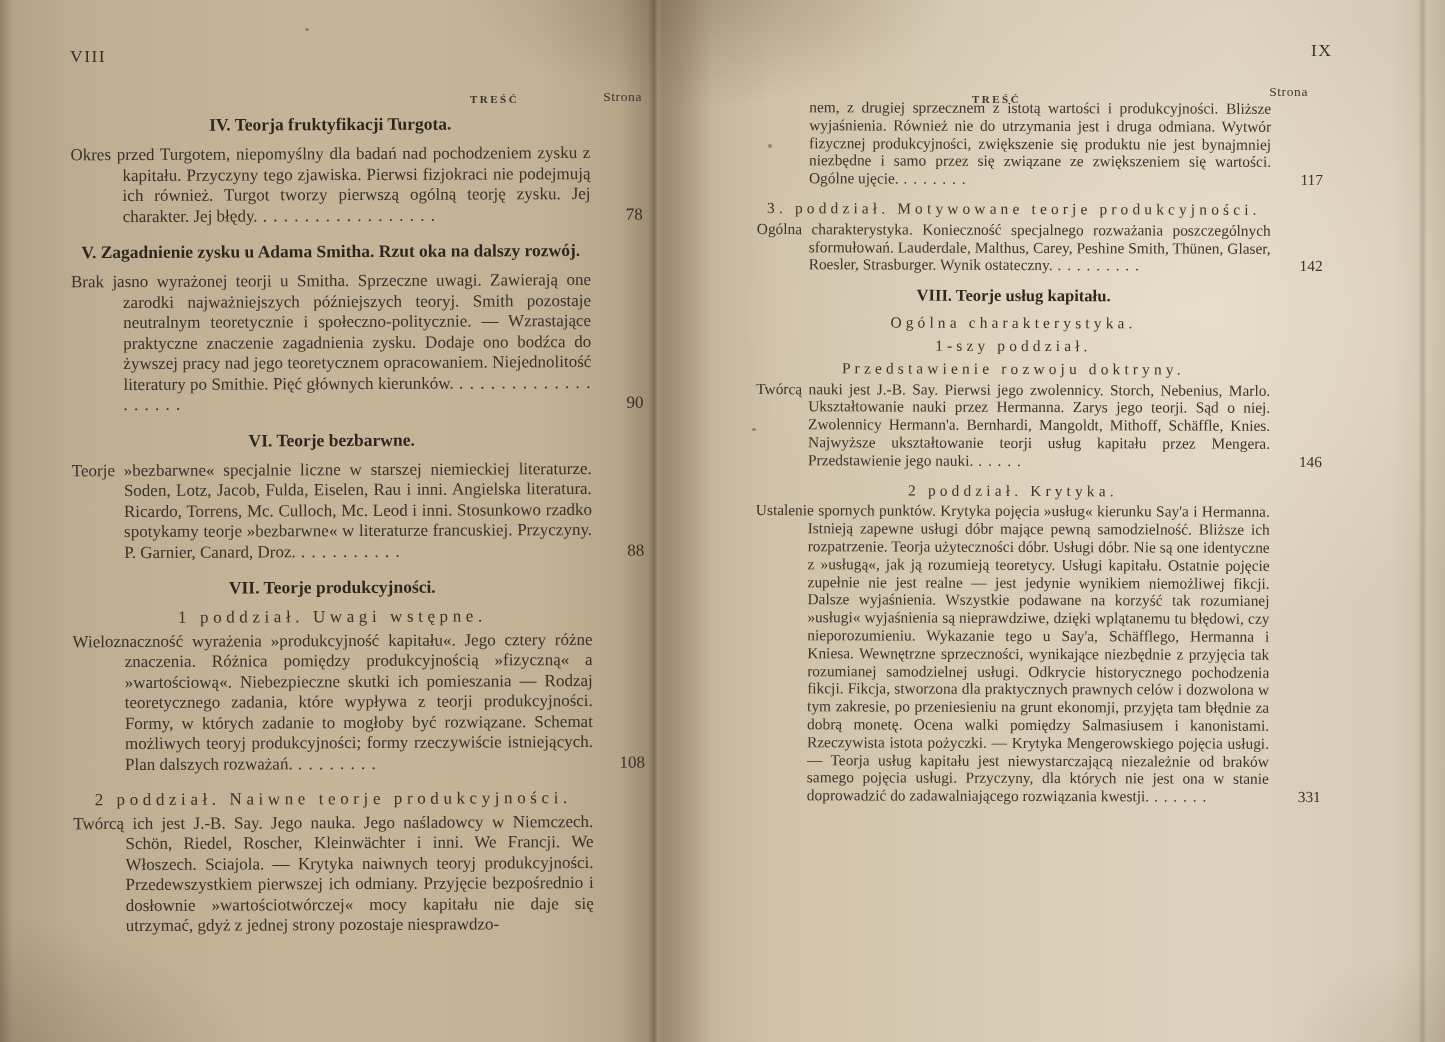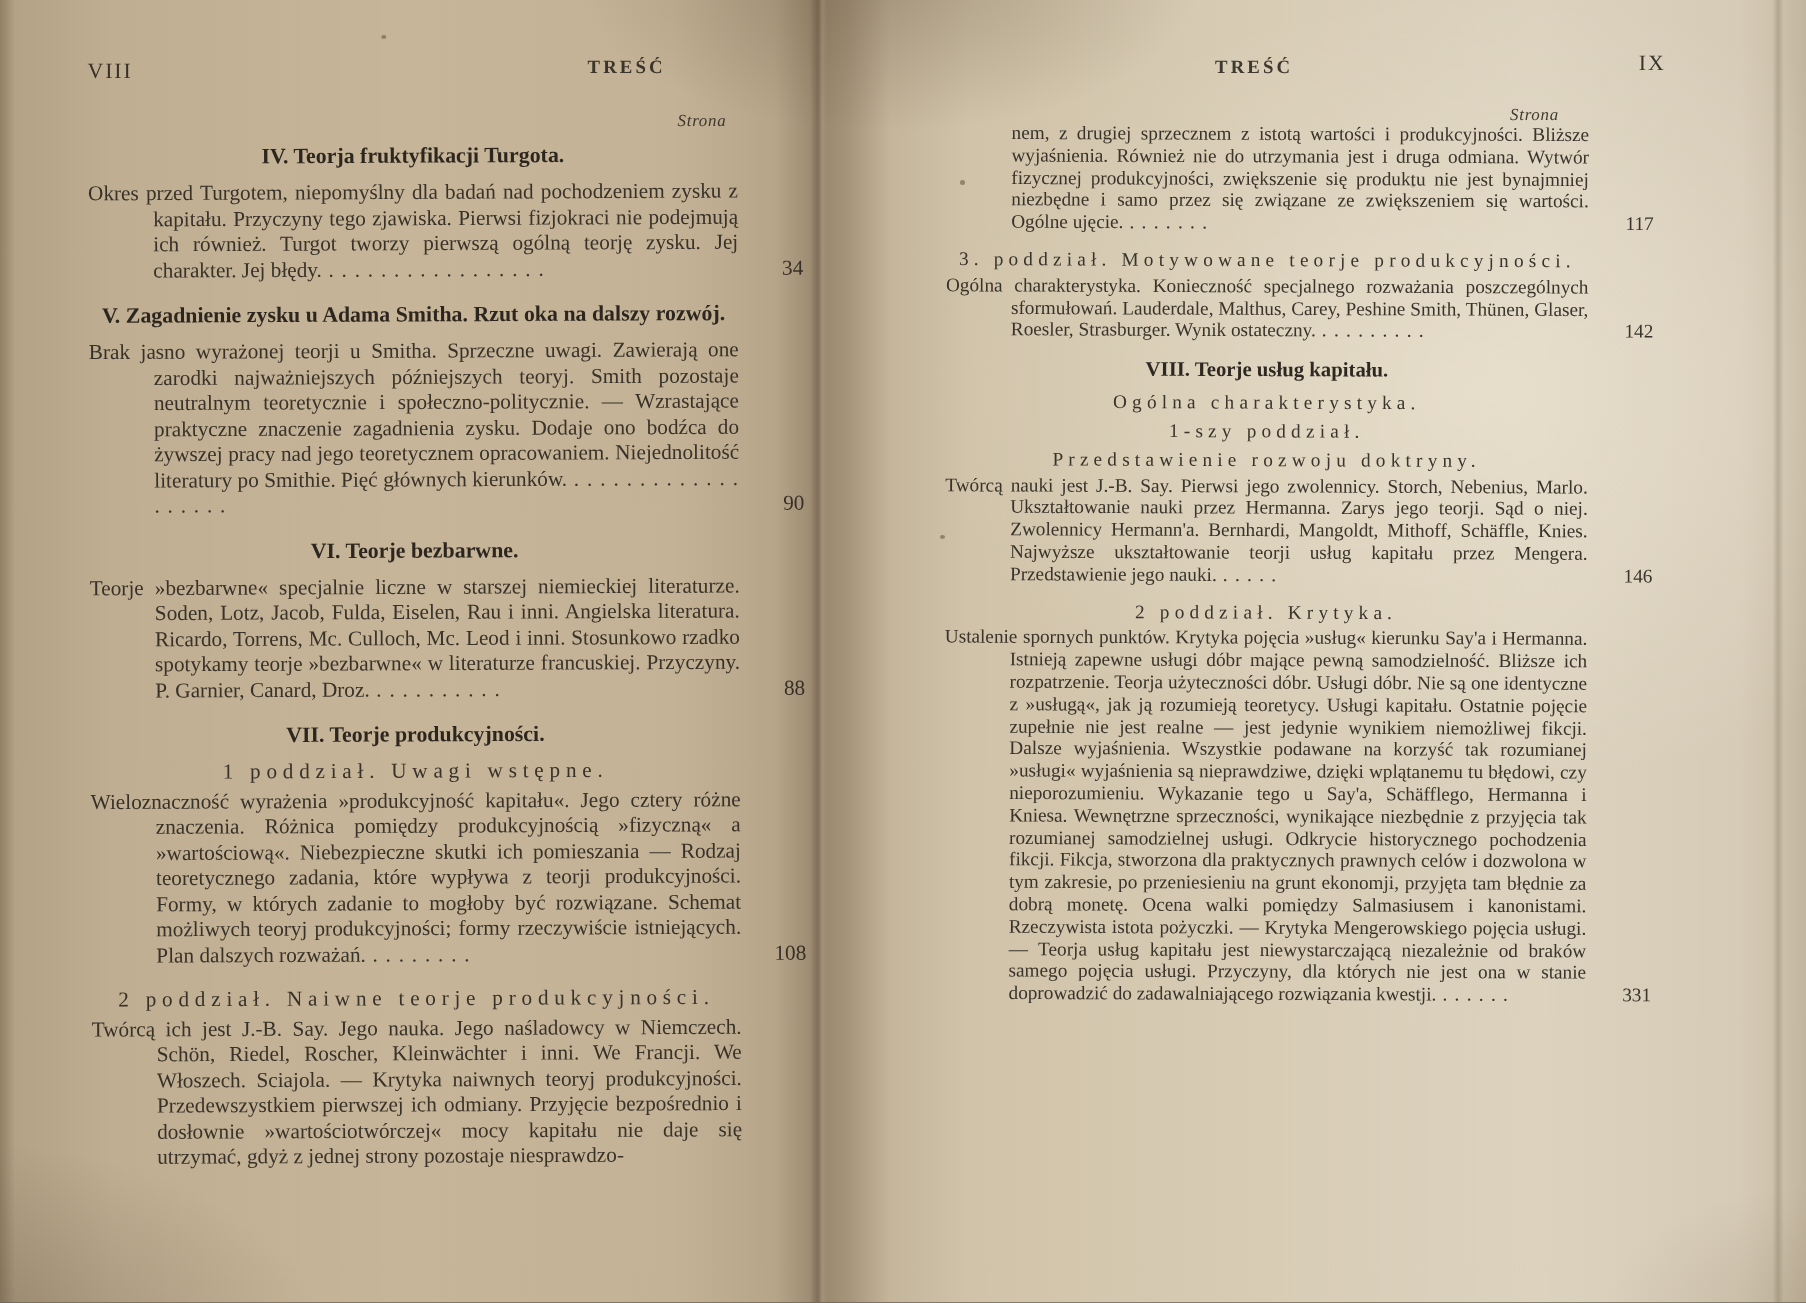--- a/index.html
+++ b/index.html
@@ -23,24 +23,24 @@
     background:linear-gradient(90deg, transparent, rgba(66,54,38,0.30) 45%, rgba(255,246,228,0.10) 70%, transparent); }
   .speck { position:absolute; border-radius:50%; background:rgba(66,55,42,0.45); }
   .sp1 { left:305px; top:28px;  width:4px; height:3px; }
   .sp2 { left:768px; top:144px; width:4px; height:4px; }
   .sp3 { left:752px; top:428px; width:4px; height:3px; }
   .sp4 { left:1129px;top:147px; width:3px; height:3px; opacity:.6; }
 
   .folio { position:absolute; font-size:17.5px; letter-spacing:1.5px; }
   .folio-left  { left:70px;  top:46px; }
   .folio-right { left:1311px; top:40px; }
-  .runtitle { position:absolute; font-size:15px; letter-spacing:2.5px; font-weight:bold; color:rgba(40,35,28,0.88); }
+  .runtitle { position:absolute; font-size:11px; letter-spacing:2.5px; font-weight:bold; color:rgba(40,35,28,0.88);margin-top:47px; }
   .runtitle-left  { left:470px; top:46px; }
   .runtitle-right { left:972px; top:46px; }
-  .strona { position:absolute; font-size:13.5px; letter-spacing:0.6px; width:100px; text-align:left; color:rgba(48,42,34,0.9);font-style:italic; }
+  .strona { position:absolute; font-size:13.5px; letter-spacing:0.6px; width:100px; text-align:right; color:rgba(48,42,34,0.9); }
   .strona-left  { left:542px;  top:89px; }
   .strona-right { left:1208px; top:84px; }
 
   .toc { position:absolute; }
   .toc-left  { left:72px;  top:104px; width:572px; font-size:17px;   line-height:20.5px; transform:rotate(-0.25deg); }
   .toc-right { left:756px; top:99px;  width:566px; font-size:15.4px; line-height:17.8px; transform:rotate(0.2deg); }
 
   .toc p, .toc div { margin:0; }
   .h  { font-weight:bold; text-align:center; padding-right:52px; color:rgba(36,31,24,0.95); }
   .toc-left  .h { font-size:17.5px; line-height:21px; margin:10px 0 9px; }
@@ -68,21 +68,21 @@
   <div class="speck sp4"></div>
 
   <div class="folio folio-left">VIII</div>
   <div class="runtitle runtitle-left">TREŚĆ</div>
   <div class="strona strona-left">Strona</div>
 
   <div class="toc toc-left">
     <div class="h">IV. Teorja fruktyfikacji Turgota.</div>
     <p class="entry">
       <span>Okres przed Turgotem, niepomyślny dla badań nad pochodzeniem zysku z kapitału. Przyczyny tego zjawiska. Pierwsi fizjokraci nie podejmują ich również. Turgot tworzy pierwszą ogólną teorję zysku. Jej charakter. Jej błędy.</span><span class="leader"> . . . . . . . . . . . . . . . . .</span>
-      <span class="pageno">34</span>
+      <span class="pageno">78</span>
     </p>
     <div class="h">V. Zagadnienie zysku u Adama Smitha. Rzut oka na dalszy rozwój.</div>
     <p class="entry">
       <span>Brak jasno wyrażonej teorji u Smitha. Sprzeczne uwagi. Zawierają one zarodki najważniejszych późniejszych teoryj. Smith pozostaje neutralnym teoretycznie i społeczno-politycznie. — Wzrastające praktyczne znaczenie zagadnienia zysku. Dodaje ono bodźca do żywszej pracy nad jego teoretycznem opracowaniem. Niejednolitość literatury po Smithie. Pięć głównych kierunków.</span><span class="leader"> . . . . . . . . . . . . . . . . . . .</span>
       <span class="pageno">90</span>
     </p>
     <div class="h">VI. Teorje bezbarwne.</div>
     <p class="entry">
       <span>Teorje »bezbarwne« specjalnie liczne w starszej niemieckiej literaturze. Soden, Lotz, Jacob, Fulda, Eiselen, Rau i inni. Angielska literatura. Ricardo, Torrens, Mc. Culloch, Mc. Leod i inni. Stosunkowo rzadko spotykamy teorje »bezbarwne« w literaturze francuskiej. Przyczyny. P. Garnier, Canard, Droz.</span><span class="leader"> . . . . . . . . . .</span>
       <span class="pageno">88</span>

